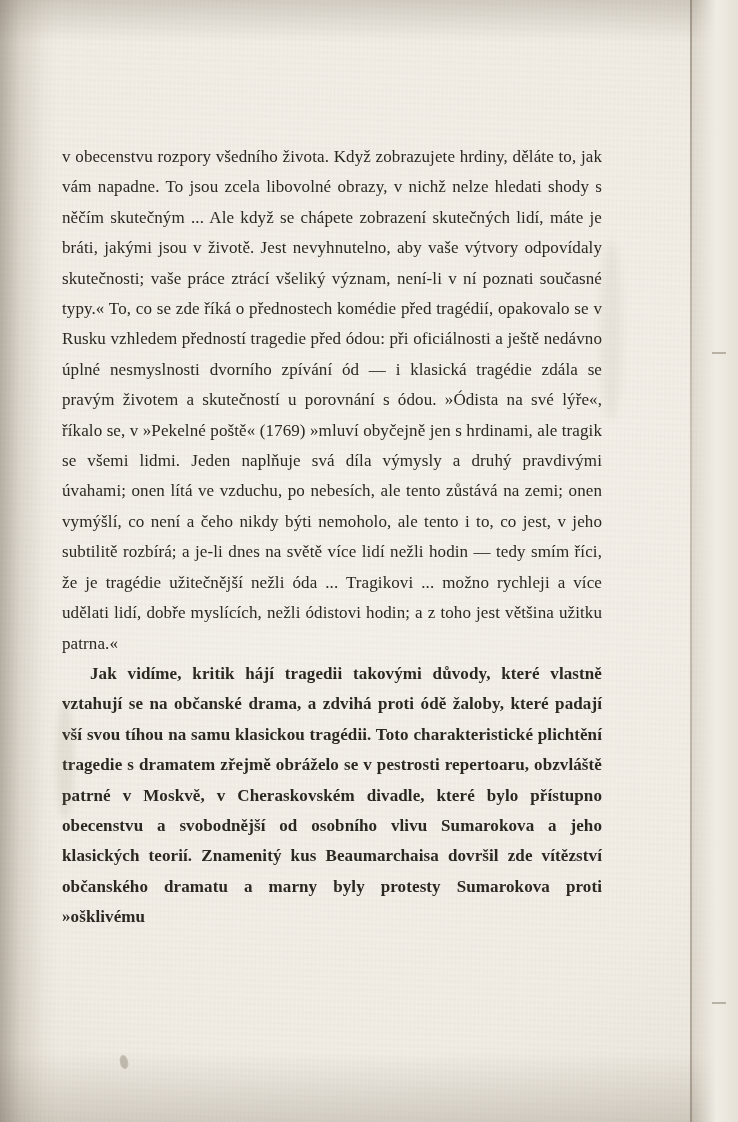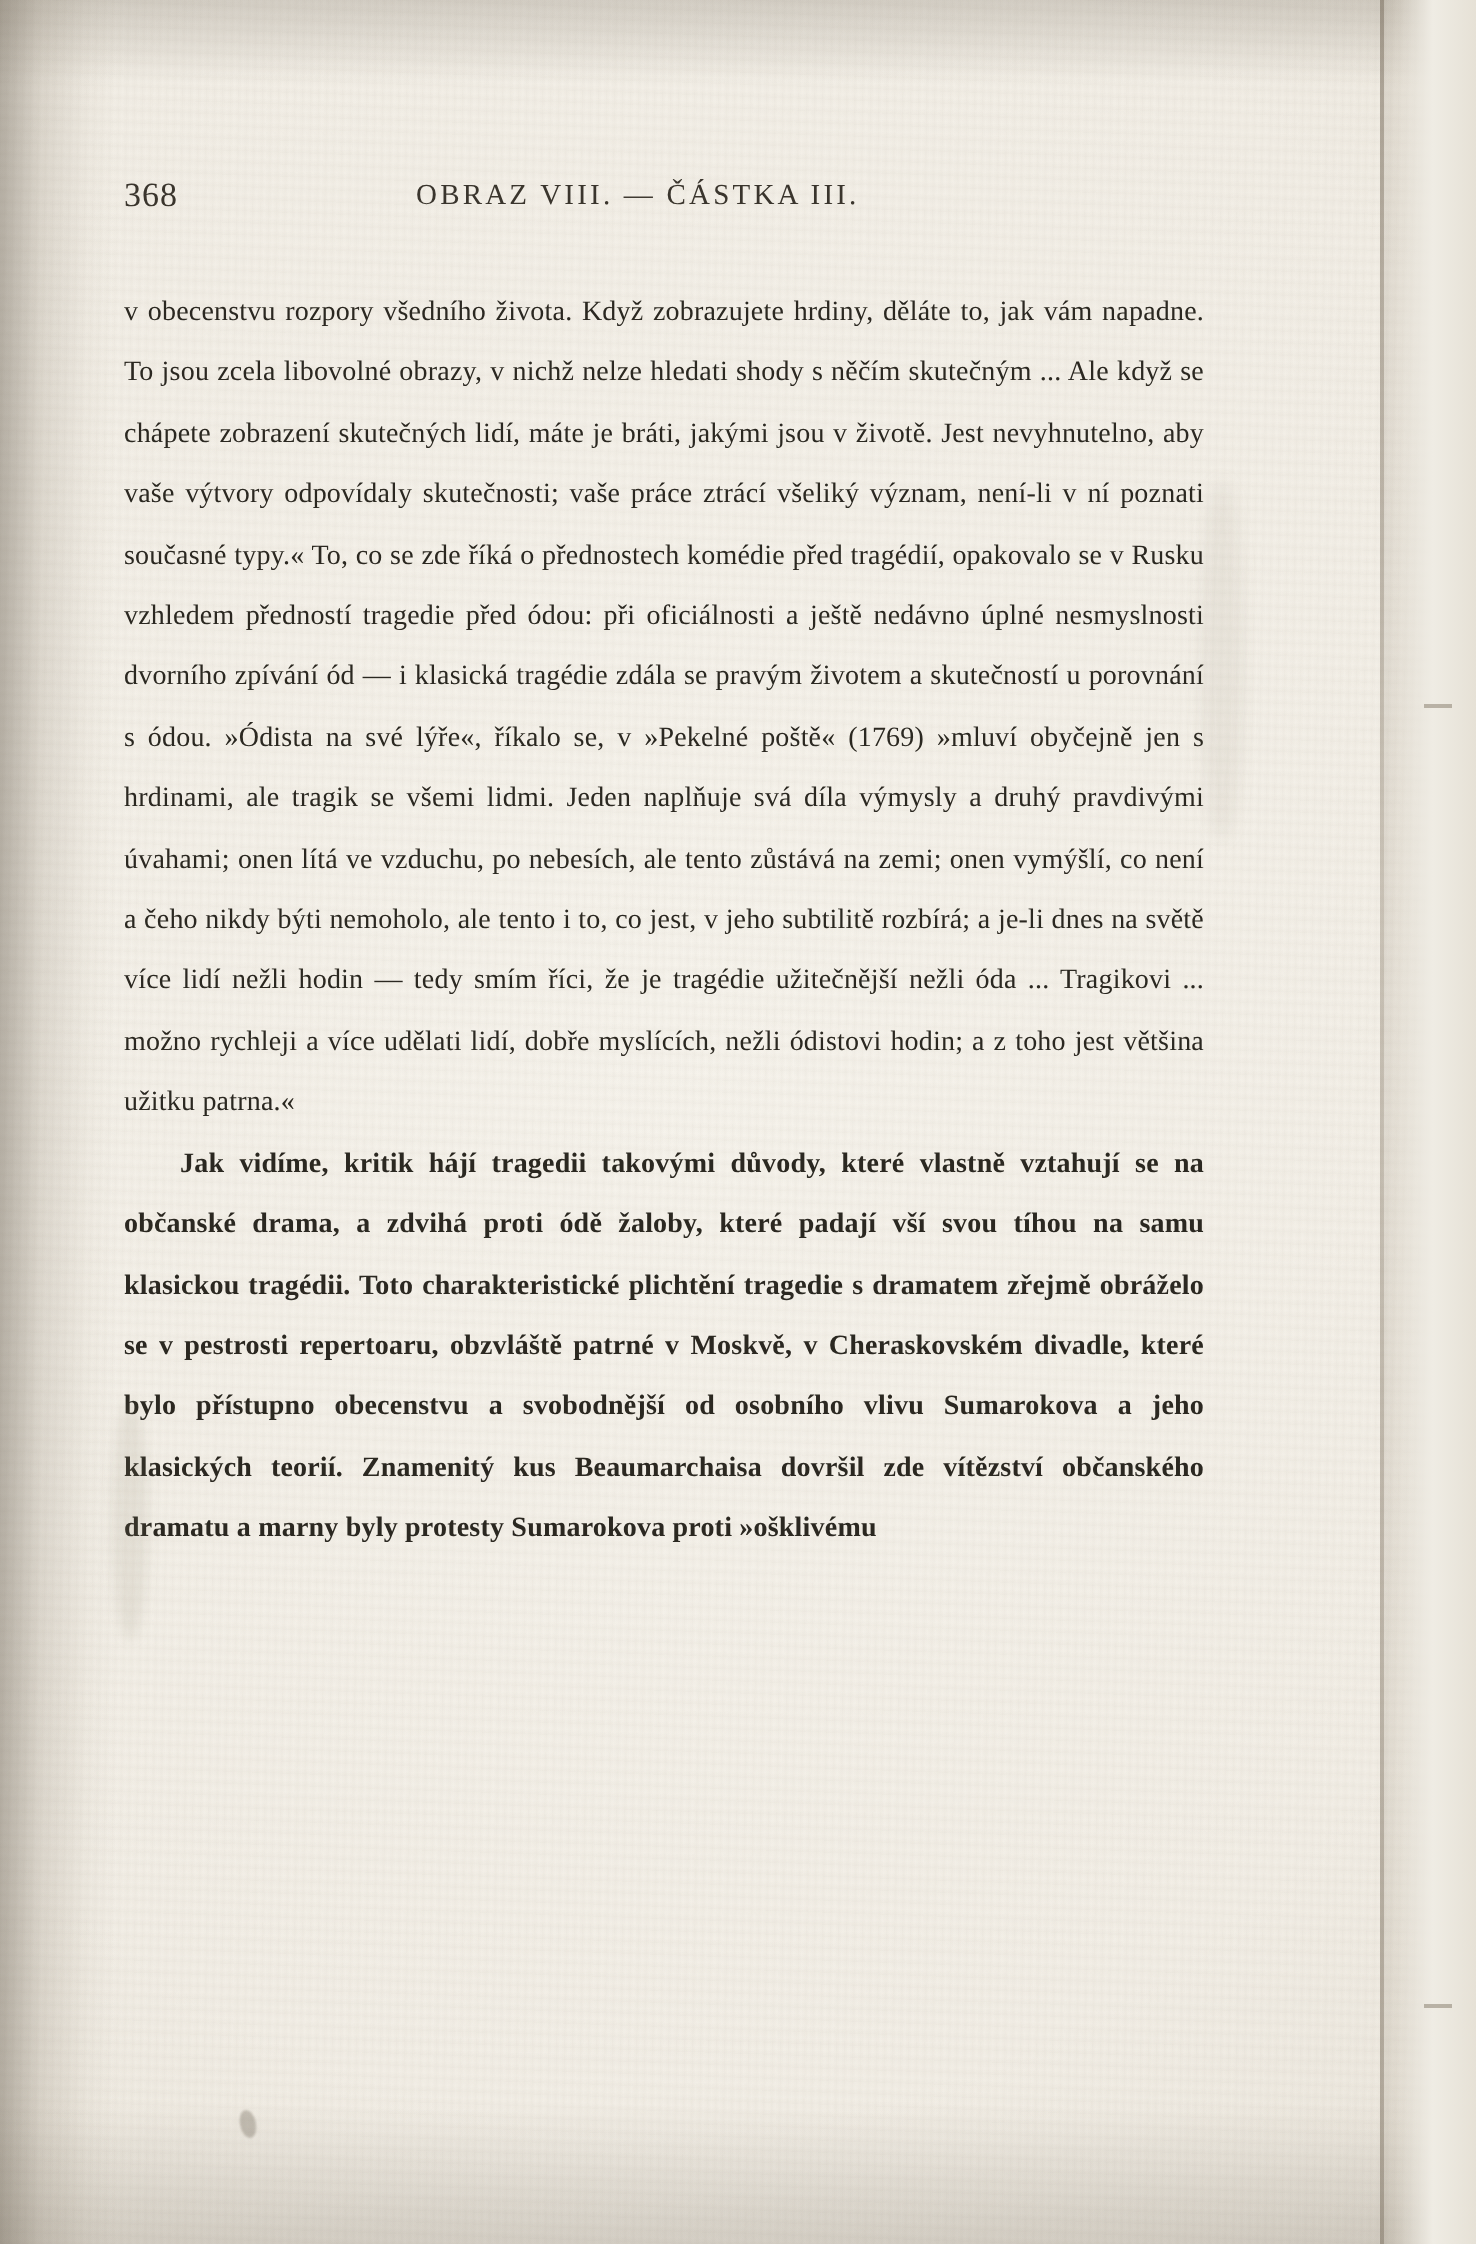--- a/index.html
+++ b/index.html
@@ -114,21 +114,21 @@
     font-size: 14.5px;
     letter-spacing: 1.6px;
     color: #3a352d;
     white-space: nowrap;
   }
   .body-text {
     position: absolute;
     left: 62px;
     top: 142px;
     width: 540px;
-    font-size: 14px;
+    font-size: 17px;
     line-height: 30.4px;
     color: #2b2821;
     letter-spacing: 0.1px;
   }
   .body-text p {
     margin: 0;
     text-align: justify;
     text-justify: inter-word;
   }
   .body-text p.indent {
@@ -163,24 +163,20 @@
 </style>
 </head>
 <body>
 
 <div class="page">
   <div class="paper-base"></div>
   <div class="paper-grain"></div>
 
   <div class="content">
 
-    <div class="running-head">
-      <div class="folio">368</div>
-      <div class="head-title">OBRAZ VIII. — ČÁSTKA III.</div>
-    </div>
 
     <div class="body-text">
       <p>v obecenstvu rozpory všedního života. Když zobrazujete hrdiny, děláte to, jak vám napadne. To jsou zcela libovolné obrazy, v nichž nelze hledati shody s něčím skutečným ... Ale když se chápete zobrazení skutečných lidí, máte je bráti, jakými jsou v životě. Jest nevyhnutelno, aby vaše výtvory odpovídaly skutečnosti; vaše práce ztrácí všeliký význam, není-li v ní poznati současné typy.« To, co se zde říká o přednostech komédie před tragédií, opakovalo se v Rusku vzhledem předností tragedie před ódou: při oficiálnosti a ještě nedávno úplné nesmyslnosti dvorního zpívání ód — i klasická tragédie zdála se pravým životem a skutečností u porovnání s ódou. »Ódista na své lýře«, říkalo se, v »Pekelné poště« (1769) »mluví obyčejně jen s hrdinami, ale tragik se všemi lidmi. Jeden naplňuje svá díla výmysly a druhý pravdivými úvahami; onen lítá ve vzduchu, po nebesích, ale tento zůstává na zemi; onen vymýšlí, co není a čeho nikdy býti nemoholo, ale tento i to, co jest, v jeho subtilitě rozbírá; a je-li dnes na světě více lidí nežli hodin — tedy smím říci, že je tragédie užitečnější nežli óda ... Tragikovi ... možno rychleji a více udělati lidí, dobře myslících, nežli ódistovi hodin; a z toho jest většina užitku patrna.«</p>
       <p class="indent">Jak vidíme, kritik hájí tragedii takovými důvody, které vlastně vztahují se na občanské drama, a zdvihá proti ódě žaloby, které padají vší svou tíhou na samu klasickou tragédii. Toto charakteristické plichtění tragedie s dramatem zřejmě obráželo se v pestrosti repertoaru, obzvláště patrné v Moskvě, v Cheraskovském divadle, které bylo přístupno obecenstvu a svobodnější od osobního vlivu Sumarokova a jeho klasických teorií. Znamenitý kus Beaumarchaisa dovršil zde vítězství občanského dramatu a marny byly protesty Sumarokova proti »ošklivému</p>
     </div>
 
     <div class="smudge s2"></div>
     <div class="smudge s3"></div>
     <div class="smudge s1"></div>
   </div>

